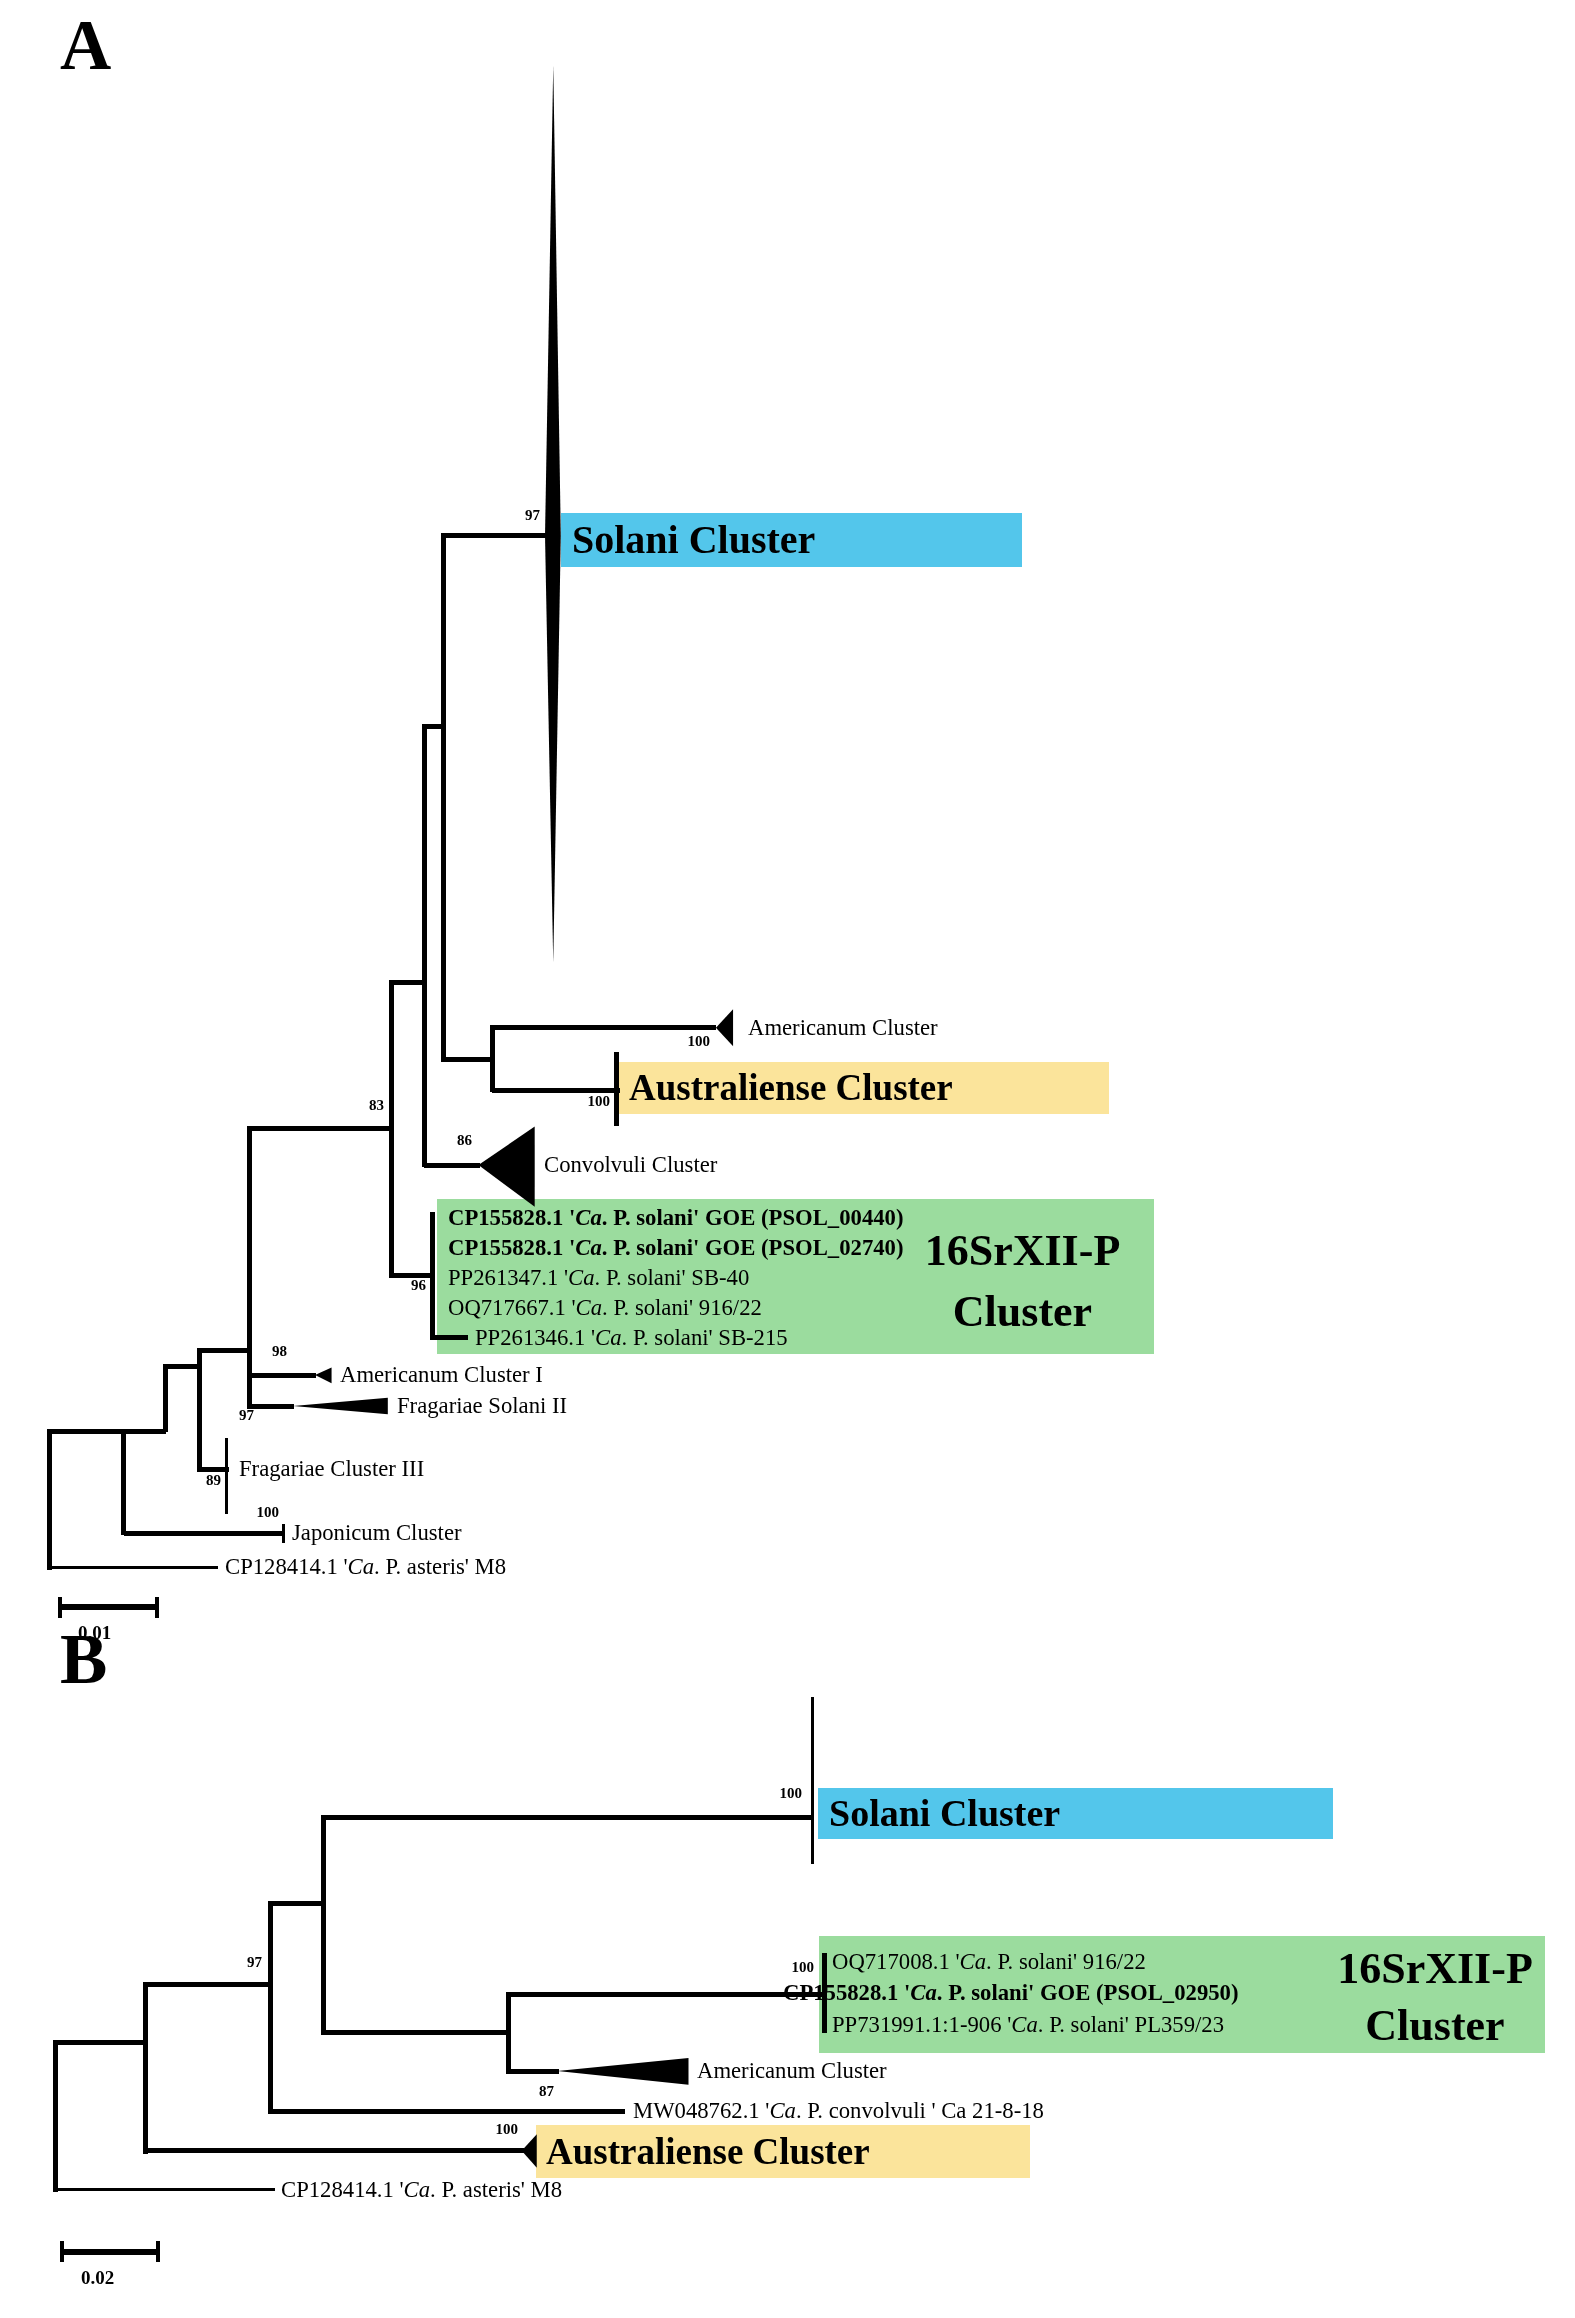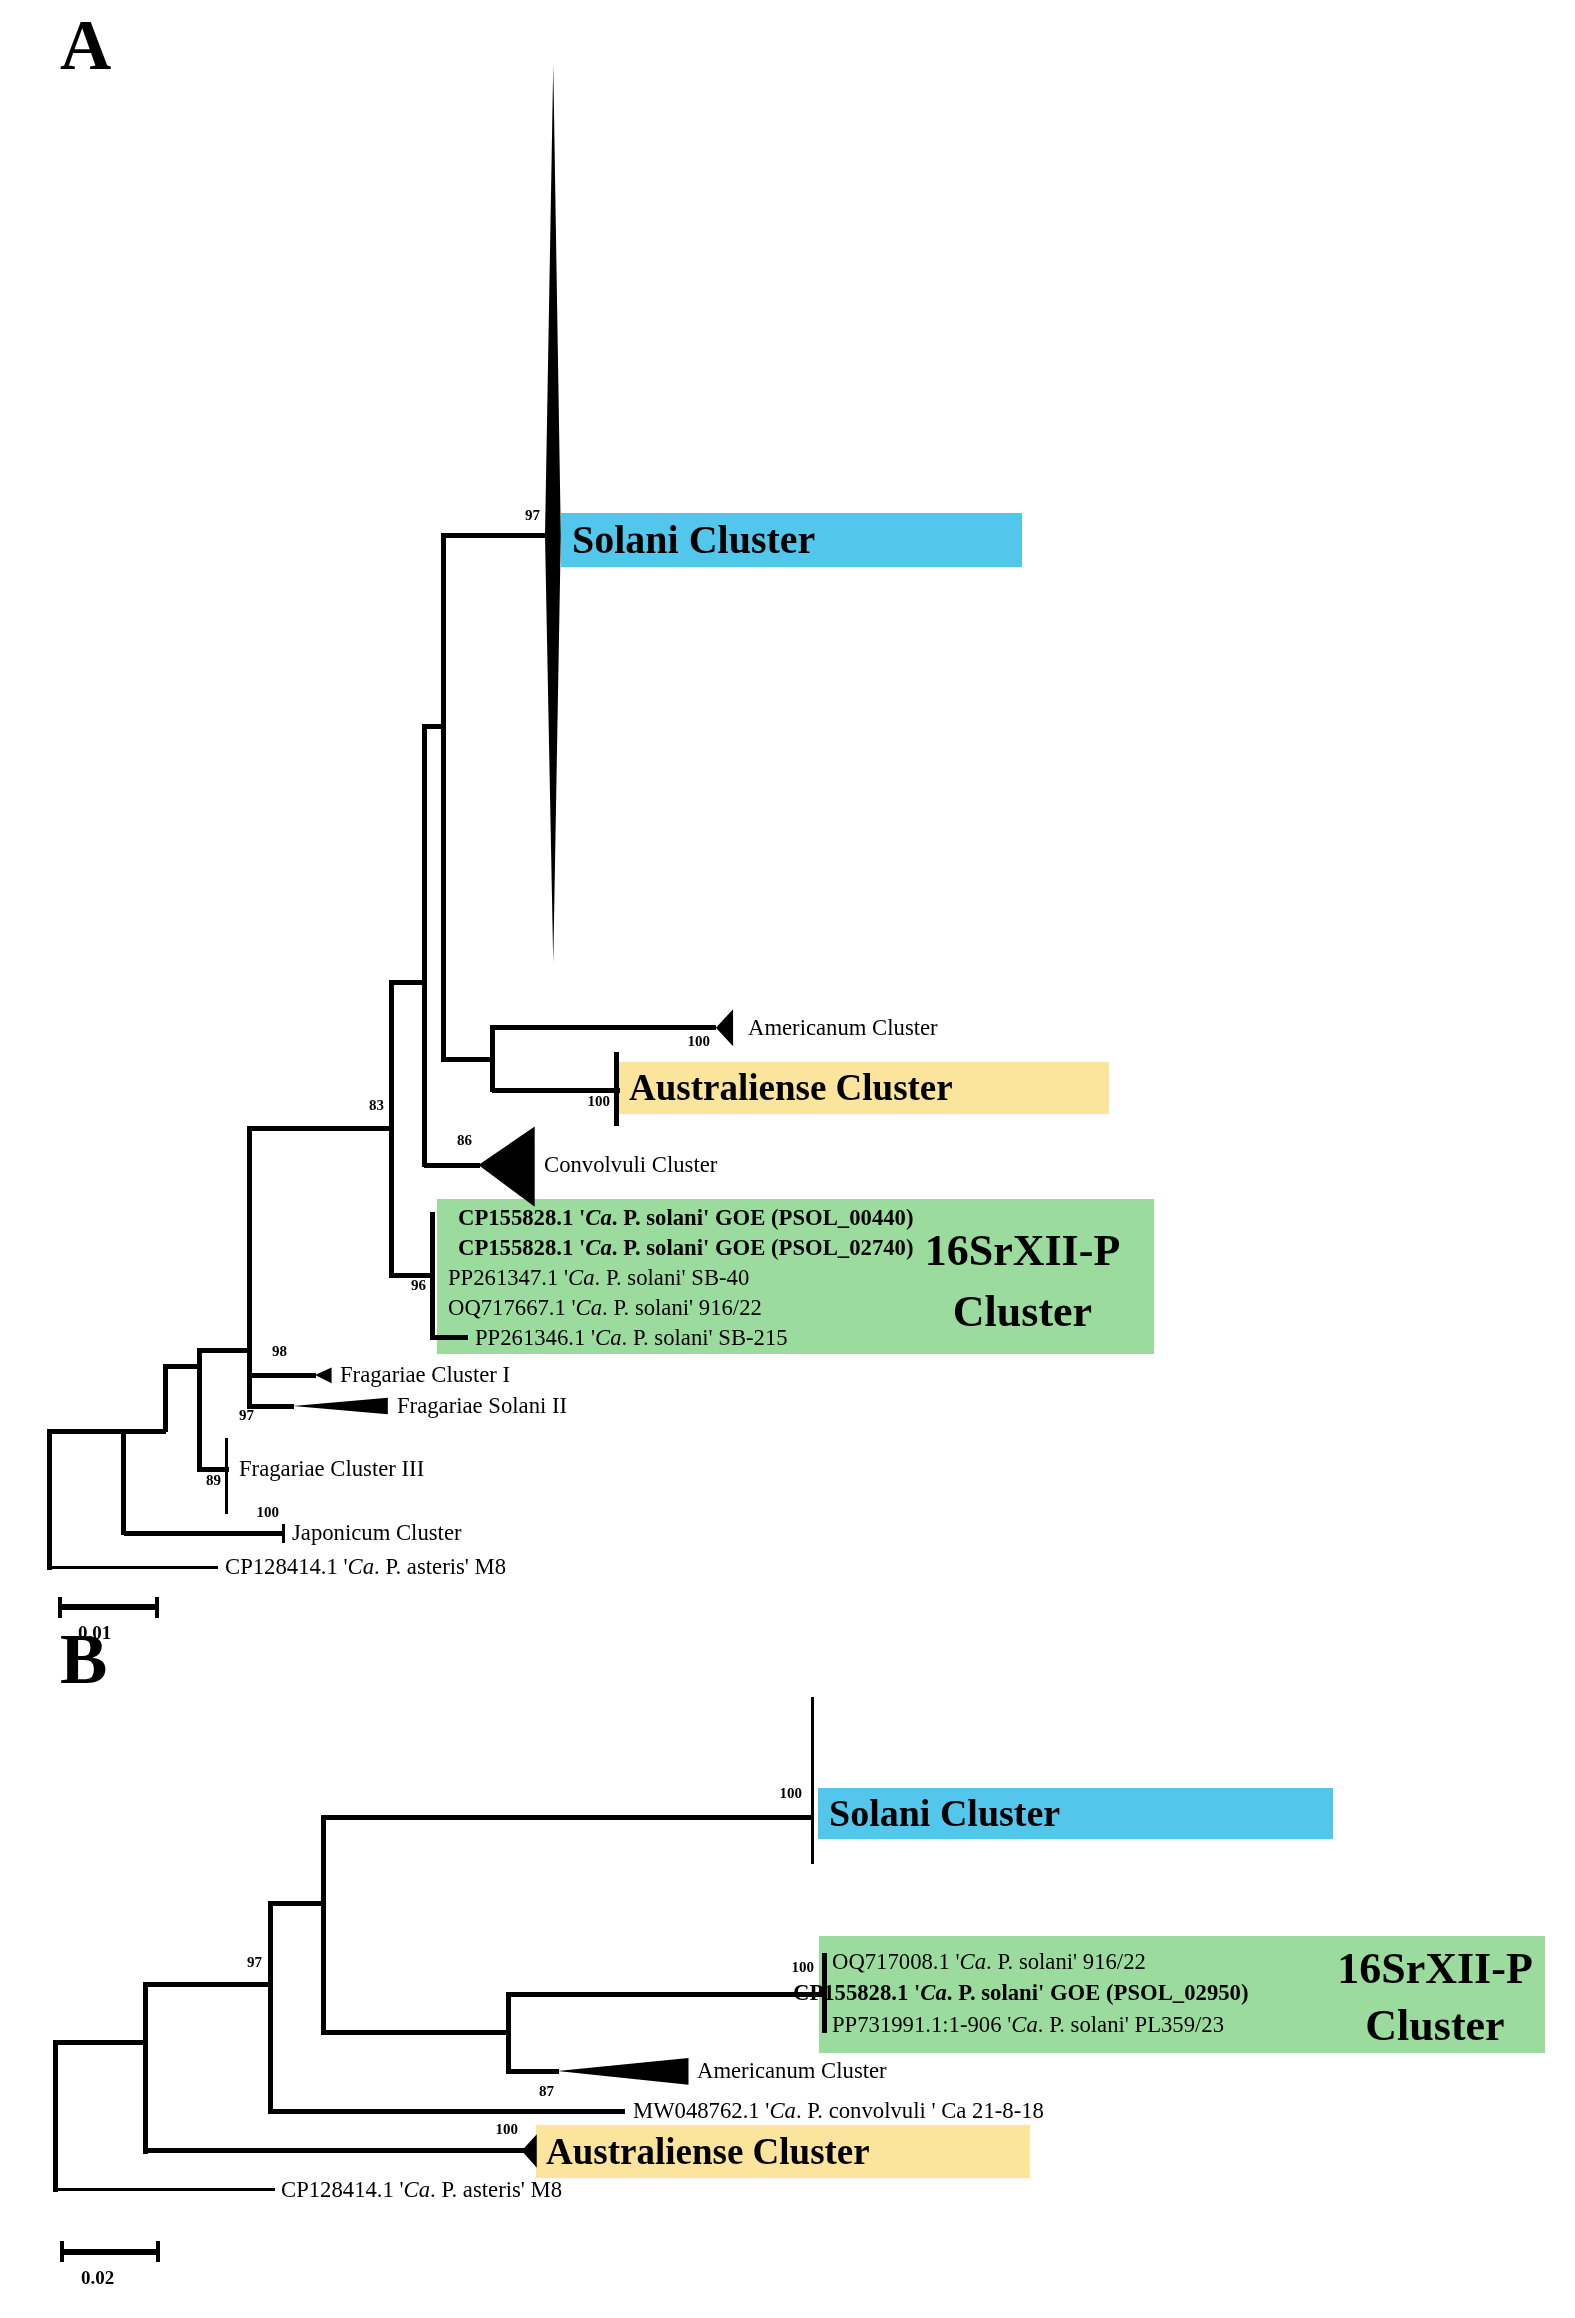--- a/index.html
+++ b/index.html
@@ -7,21 +7,21 @@
        font-family:"Liberation Serif", serif;color:#000;overflow:hidden;}
   .ln{position:absolute;background:#000;}
   .h{height:4.8px;}
   .v{width:4.8px;}
   .thin-h{height:2.7px;}
   .thin-v{width:2.7px;}
   .box{position:absolute;}
   .panel-letter{position:absolute;font-size:71px;font-weight:700;line-height:1;}
   .boot{position:absolute;font-size:15px;font-weight:700;line-height:1;white-space:nowrap;}
   .taxon{position:absolute;font-size:22.7px;line-height:1;white-space:nowrap;transform:translateY(-50%);text-align:right;}
-  .taxon.b{font-weight:700;margin-left:10px;}
+  .taxon.b{font-weight:700;}
   .biglabel{position:absolute;font-weight:700;white-space:nowrap;}
   .srx{position:absolute;font-size:44px;font-weight:700;text-align:center;line-height:1;white-space:nowrap;}
   .scale-text{position:absolute;font-size:19px;font-weight:700;line-height:1;}
   svg.tri{position:absolute;left:0;top:0;z-index:3;}
   .boxes{z-index:1;}
   .ln{z-index:4;}
   .txt{z-index:5;}
 </style>
 </head>
 <body>
@@ -113,21 +113,21 @@
 <div class="taxon b txt" style="left:448px;top:1218px;">CP155828.1 '<i>Ca</i>. P. solani' GOE (PSOL_00440)</div>
 <div class="taxon b txt" style="left:448px;top:1248px;">CP155828.1 '<i>Ca</i>. P. solani' GOE (PSOL_02740)</div>
 <div class="taxon txt" style="left:448px;top:1278px;">PP261347.1 '<i>Ca</i>. P. solani' SB-40</div>
 <div class="taxon txt" style="left:448px;top:1308px;">OQ717667.1 '<i>Ca</i>. P. solani' 916/22</div>
 <div class="taxon txt" style="left:475px;top:1338px;">PP261346.1 '<i>Ca</i>. P. solani' SB-215</div>
 
 <div class="srx txt" style="left:899px;top:1229px;width:247px;">16SrXII-P</div>
 <div class="srx txt" style="left:899px;top:1290px;width:247px;">Cluster</div>
 
 <div class="boot txt" style="right:1289px;top:1344px;">98</div>
-<div class="taxon txt" style="left:340px;top:1375px;">Fragariae Cluster I</div>
+<div class="taxon txt" style="left:340px;top:1375px;">Americanum Cluster I</div>
 <div class="taxon txt" style="left:397px;top:1406px;">Fragariae Solani II</div>
 <div class="boot txt" style="left:239px;top:1408px;">97</div>
 <div class="taxon txt" style="left:239px;top:1469px;">Fragariae Cluster III</div>
 <div class="boot txt" style="left:206px;top:1473px;">89</div>
 
 <div class="boot txt" style="right:1297px;top:1505px;">100</div>
 <div class="taxon txt" style="left:292px;top:1533px;">Japonicum Cluster</div>
 
 <div class="taxon txt" style="left:225px;top:1567px;">CP128414.1 '<i>Ca</i>. P. asteris' M8</div>
 

